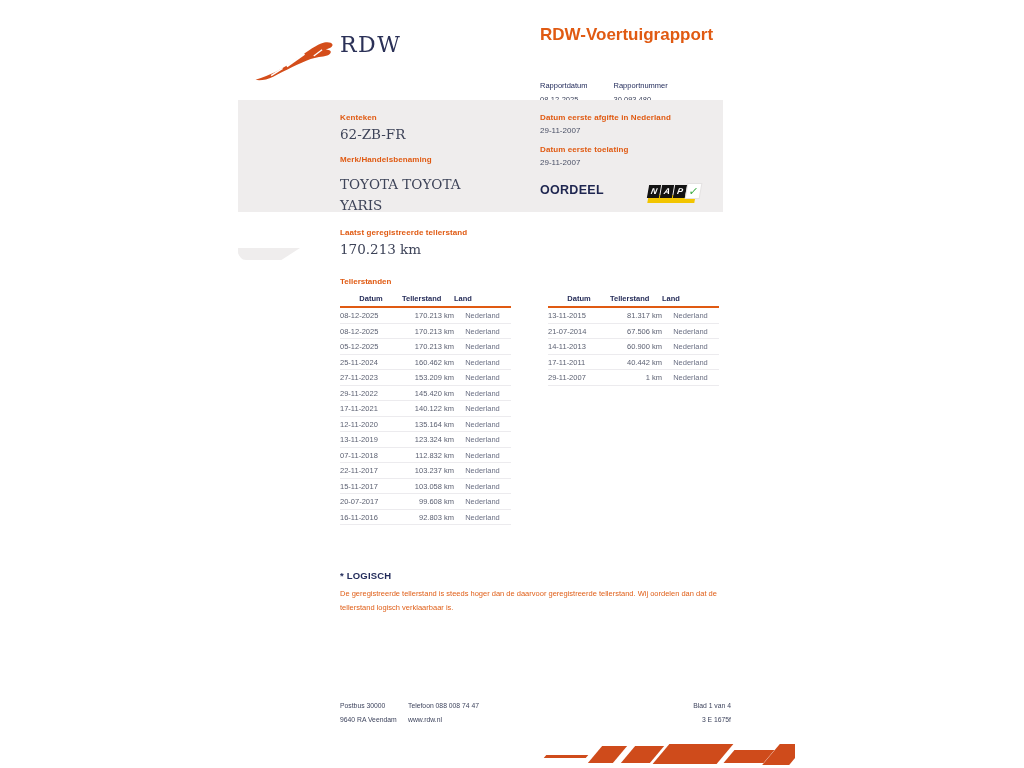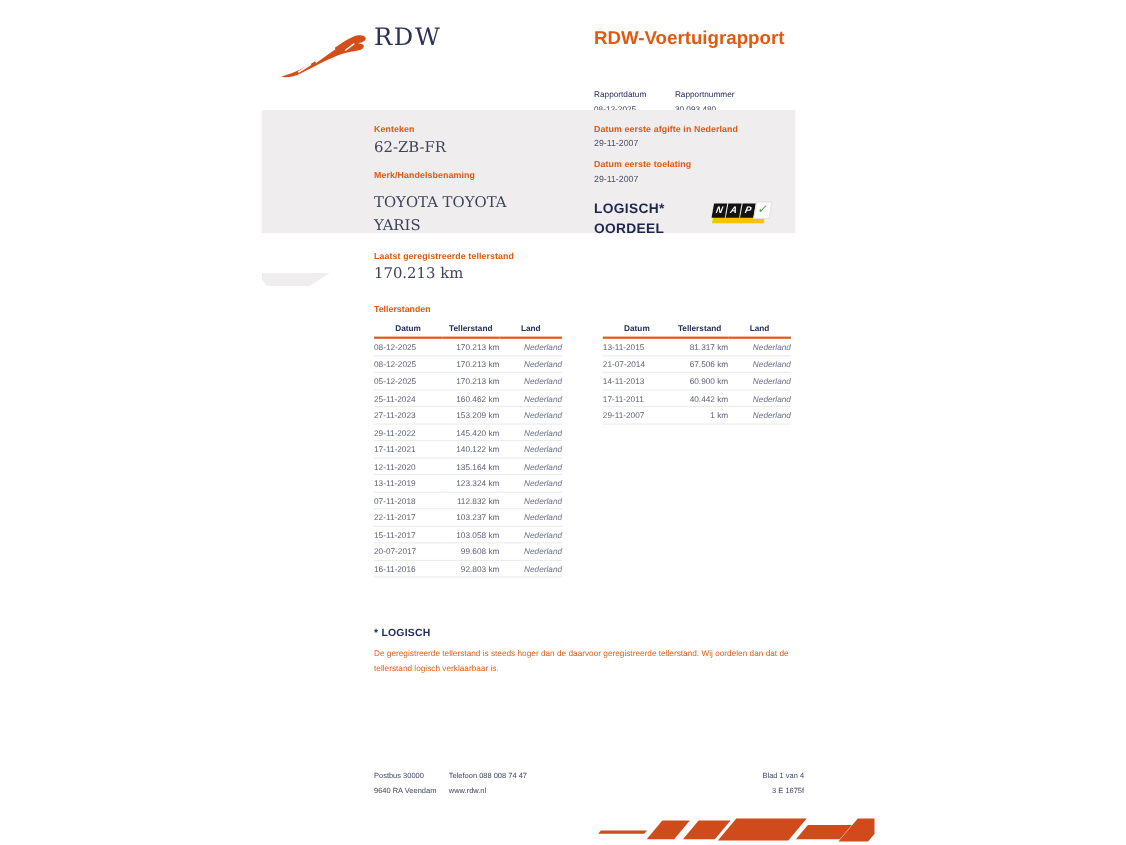--- a/index.html
+++ b/index.html
@@ -1,20 +1,20 @@
 <!DOCTYPE html>
 <html><head>
 <meta charset="utf-8">
 <style>
   * { margin:0; padding:0; box-sizing:border-box; }
   html, body { width:1024px; height:768px; background:#ffffff; }
   body { position:relative; overflow:hidden; font-family:"Liberation Sans","DejaVu Sans",sans-serif; color:#3E445C; }
 
   
-  .logo-wrap { position:absolute; left:252px; top:22px; width:150px; height:54px;text-decoration:underline; }
+  .logo-wrap { position:absolute; left:252px; top:32px; width:150px; height:54px;text-decoration:underline; }
   .logo-text { position:absolute; left:88px; top:0px; font-family:"DejaVu Serif","Liberation Serif",serif;
                font-size:22px; color:#2B3157; letter-spacing:1.5px; }
   .doc-title { position:absolute; left:540px; top:25px; font-family:Liberation Sans, sans-serif;
                font-weight:bold; font-size:17px; color:#E05A12; }
   .report-meta { position:absolute; left:540px; top:57px; display:flex; gap:26px; }
   .meta-label { font-size:7.5px; font-weight:normal; color:#232C5B;margin-top:24px; }
   .meta-value { font-size:7.5px; color:#3E445C; margin-top:4.5px; }
 
   
   .panel { position:absolute; left:238px; top:100px; width:485px; height:112px; background:#EFEDED; }
@@ -40,24 +40,24 @@
                color:#35A93C; font-size:11px; font-weight:bold; text-align:center; line-height:14px;
                box-shadow:0 0 0 1px #e4e2e2; }
 
   
   .tables { position:absolute; left:340px; top:277px; }
   .table-title { font-size:8px; font-weight:bold; color:#E05A12; margin-bottom:6px; }
   .tables-row { display:flex; gap:37px; align-items:flex-start; }
   table { width:171px; border-collapse:collapse; }
   th { font-size:7.5px; font-weight:bold; color:#262D59; border-bottom:2px solid #E05A12;
        padding:2px 0 3px; text-align:center; }
-  th.col-num, th.col-land { text-align:center; }
+  th.col-num, th.col-land { text-align:left; }
   td { font-size:7.5px; color:#5C6172; border-bottom:1px solid #ECEBEE; padding:3px 0 2.5px; }
   td.tellerstand { text-align:right; }
-  td.land { text-align:right; color:#6B7084;font-style:italic; }
+  td.land { text-align:center; color:#6B7084; }
   col.c-datum { width:62px; } col.c-km { width:52px; } col.c-land { width:57px; }
 
   
   .footnote { position:absolute; left:340px; top:570px; width:393px; }
   .footnote-title { font-size:9.5px; font-weight:bold; color:#232C5B; letter-spacing:.2px; }
   .footnote-text { margin-top:6px; font-size:7.5px; line-height:14px; color:#E0601A; }
 
   
   .footer { position:absolute; left:340px; top:702px; width:391px; display:flex; font-size:6.8px; color:#3F455E; }
   .footer .fcol1 { width:68px; }
@@ -117,21 +117,20 @@
     <div class="field-label gap-md">Laatst geregistreerde tellerstand</div>
     <div class="field-value-big">170.213 km</div>
   </div>
 
   <div class="panel-col-right">
     <div class="field-label">Datum eerste afgifte in Nederland</div>
     <div class="field-value-sm">29-11-2007</div>
     <div class="field-label gap-sm">Datum eerste toelating</div>
     <div class="field-value-sm">29-11-2007</div>
     <div class="oordeel">
-      <div>LOGISCH*</div>
       <div>OORDEEL</div>
     </div>
   </div>
 
   <div class="nap">
     <div class="nap-yellow"></div>
     <span class="nap-tile nap-t1">N</span>
     <span class="nap-tile nap-t2">A</span>
     <span class="nap-tile nap-t3">P</span>
     <span class="nap-check">✓</span>

